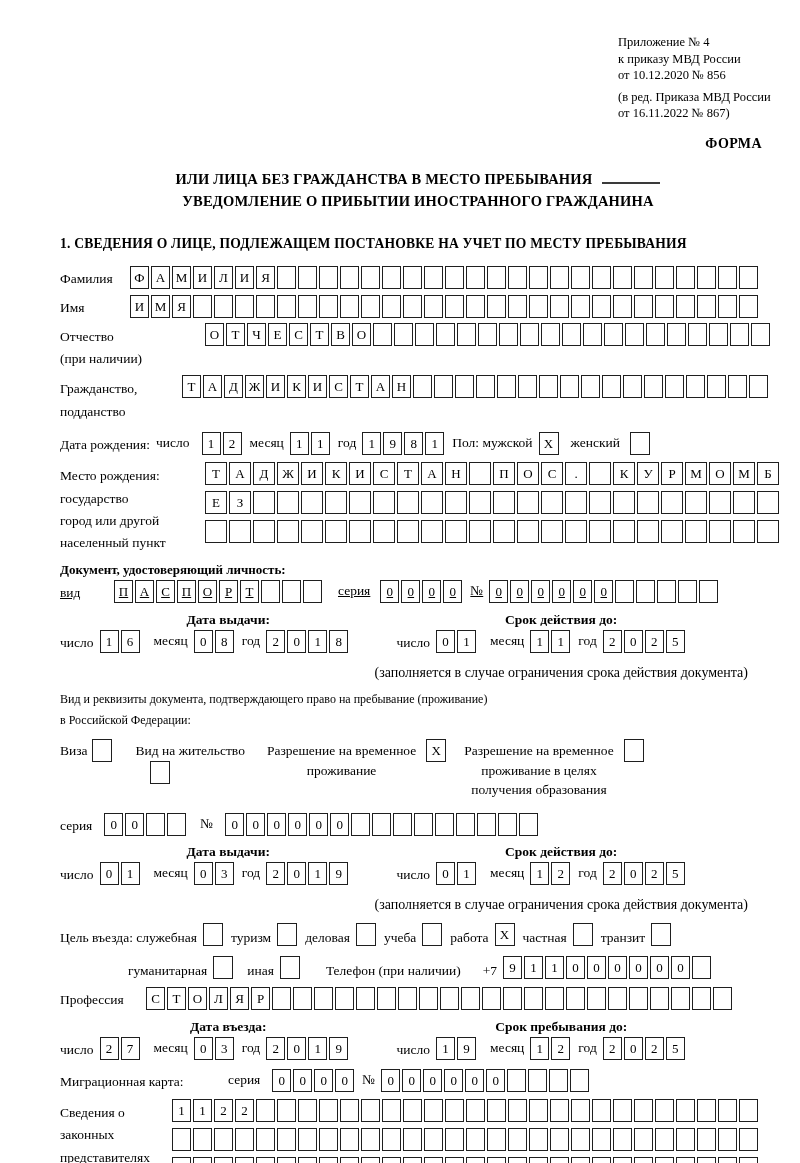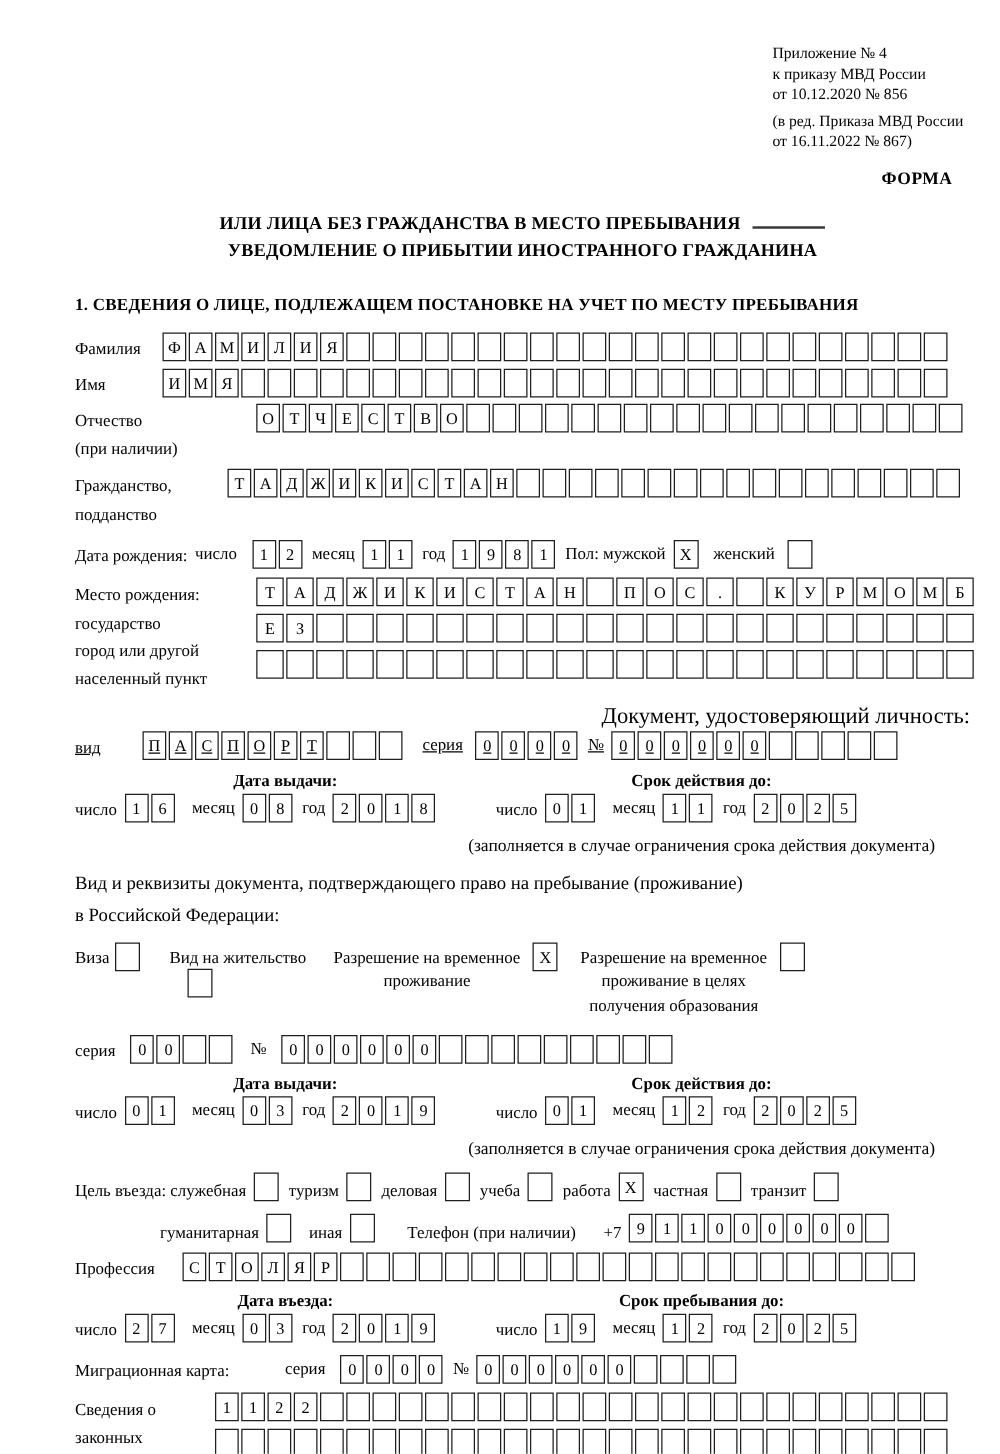--- a/index.html
+++ b/index.html
@@ -39,32 +39,32 @@
   .w70 { width:70px; flex:none;font-family:Liberation Serif, serif; }
   .w120 { width:122px; flex:none; }
   .w145 { width:145px; flex:none; }
   .w110 { width:112px; flex:none; }
   .mt2 { margin-top:2px;text-decoration:underline; }
 
   .inline-lbl { font-size:13.5px; padding:3px 6px 0 6px; }
   .stack { display:flex; flex-direction:column; }
   .gap6 { height:6px; }
 
-  .center-bold { text-align:right; font-weight:normal; font-size:18px; margin-top:8px; }
+  .center-bold { text-align:left; font-weight:bold; font-size:13px; margin-top:8px; }
 
   .date-heads { display:flex; margin-top:8px; }
   .date-heads .h { font-weight:bold; font-size:13.5px; text-align:center; }
   .dh-left { width:47%; } .dh-right { width:46%; }
   .date-row { display:flex; align-items:flex-start; white-space:nowrap; margin-top:2px; }
   .dg { display:flex; align-items:flex-start; }
   .dg-left { width:47%; } 
   .note { font-size:14px; margin-top:12px; }
   .note-right { text-align:right; padding-right:28px; }
 
-  .para { font-size:15px; margin-top:9px; line-height:1.6; }
+  .para { font-size:12px; margin-top:9px; line-height:1.6; }
 
   .permits { display:flex; align-items:flex-start; margin-top:9px; }
   .permit-item { display:flex; align-items:flex-start; }
   .permit-txt { font-size:13.5px; text-align:center; line-height:1.45; padding-top:2px; }
   .purpose-row { display:flex; align-items:flex-end; white-space:nowrap; margin-top:10px; }
   .purpose-row .inline-lbl { padding-top:4px; }
 </style>
 </head>
 <body>
 

